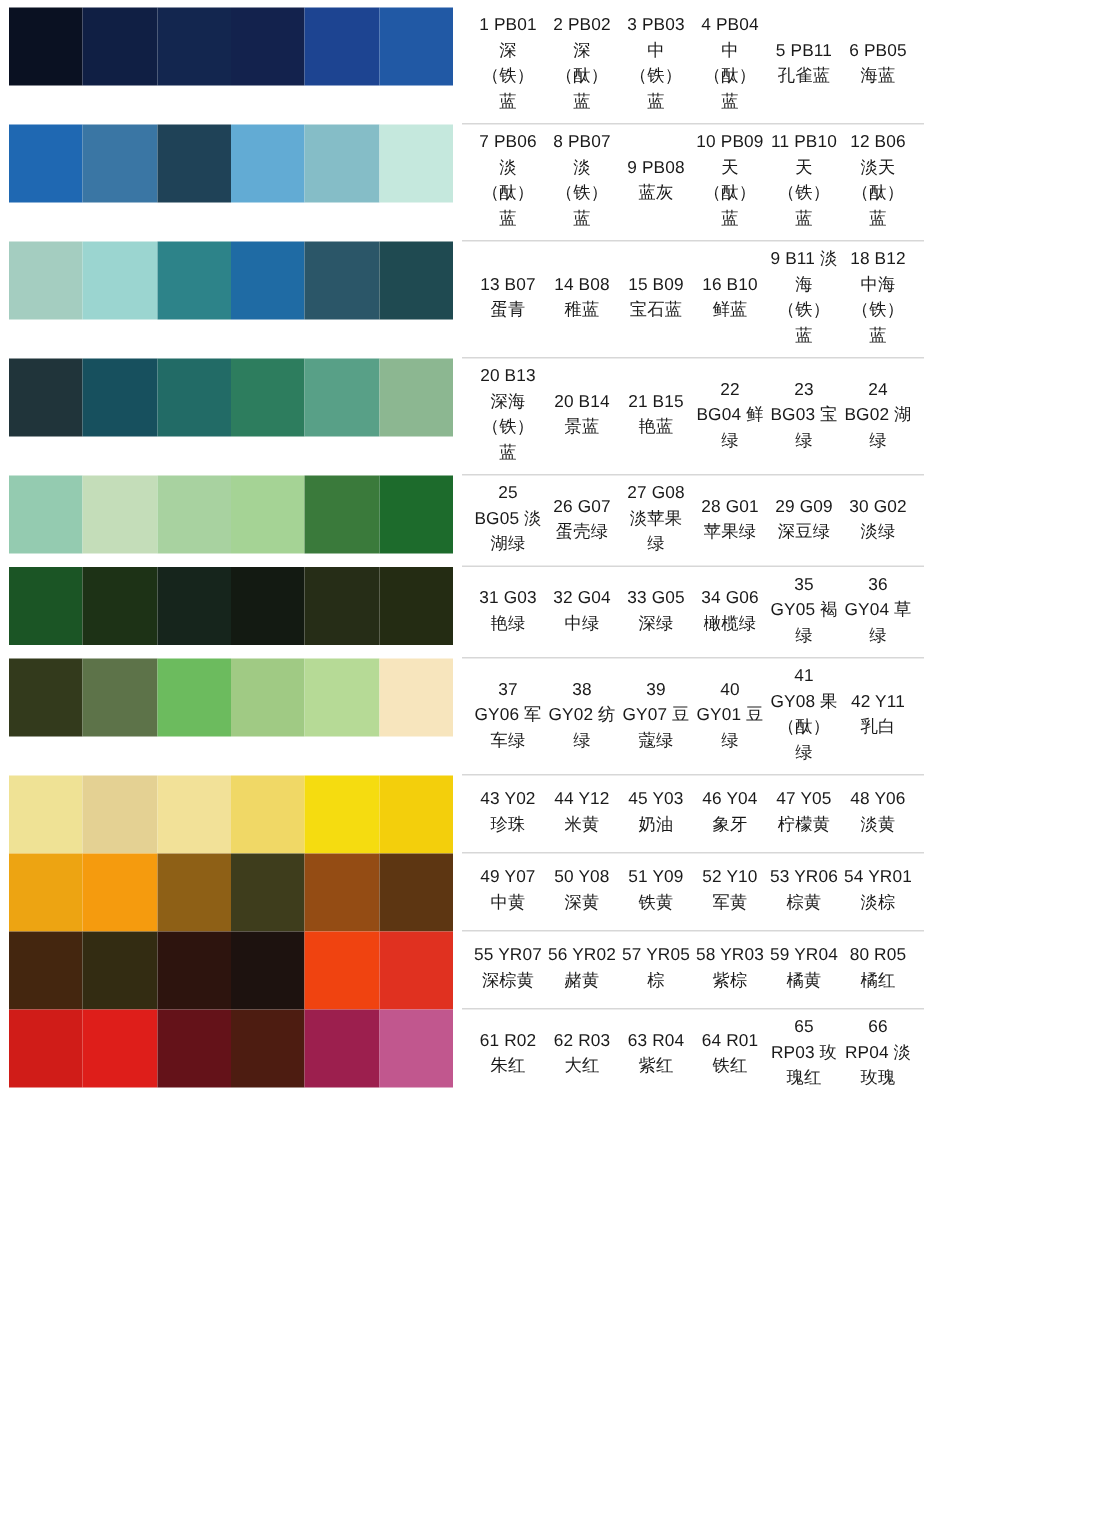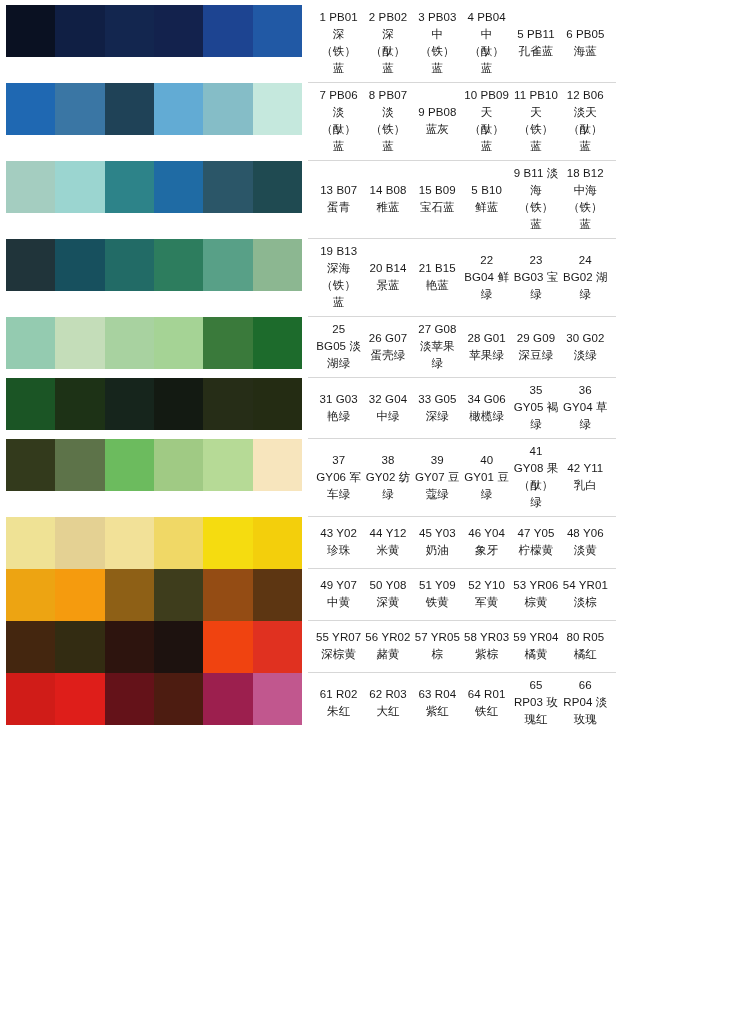--- a/index.html
+++ b/index.html
@@ -147,42 +147,42 @@
         <div class="label-cell">
           <span>13 B07 蛋青</span>
         </div>
         <div class="label-cell">
           <span>14 B08 稚蓝</span>
         </div>
         <div class="label-cell">
           <span>15 B09 宝石蓝</span>
         </div>
         <div class="label-cell">
-          <span>5 B10 鲜蓝</span>
+          <span>16 B10 鲜蓝</span>
         </div>
         <div class="label-cell">
           <span>9 B11 淡海（铁）蓝</span>
         </div>
         <div class="label-cell">
           <span>18 B12 中海（铁）蓝</span>
         </div>
       </div>
     </div>
     <div class="row">
       <div class="swatch-strip">
         <div class="swatch" title="19 B13 深海（铁）蓝" style="background-color: rgb(32, 52, 58);"></div>
         <div class="swatch" title="20 B14 景蓝" style="background-color: rgb(23, 80, 94);"></div>
         <div class="swatch" title="21 B15 艳蓝" style="background-color: rgb(34, 107, 102);"></div>
         <div class="swatch" title="22 BG04 鲜绿" style="background-color: rgb(45, 125, 94);"></div>
         <div class="swatch" title="23 BG03 宝绿" style="background-color: rgb(88, 160, 135);"></div>
         <div class="swatch" title="24 BG02 湖绿" style="background-color: rgb(140, 183, 145);"></div>
       </div>
       <div class="label-strip">
         <div class="label-cell">
-          <span>19 B13 深海（铁）蓝</span>
+          <span>20 B13 深海（铁）蓝</span>
         </div>
         <div class="label-cell">
           <span>20 B14 景蓝</span>
         </div>
         <div class="label-cell">
           <span>21 B15 艳蓝</span>
         </div>
         <div class="label-cell">
           <span>22 BG04 鲜绿</span>
         </div>

